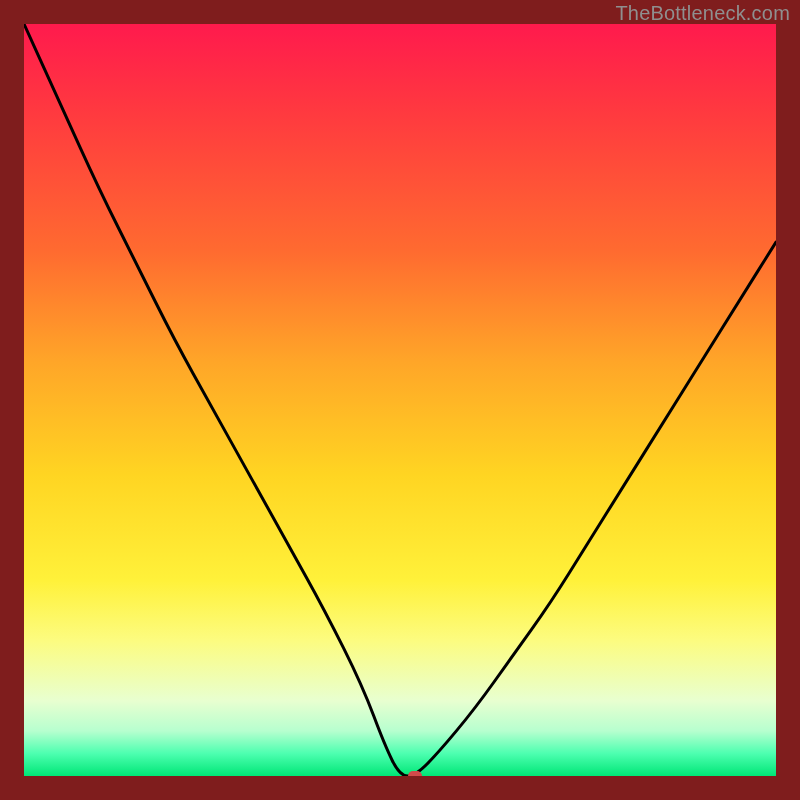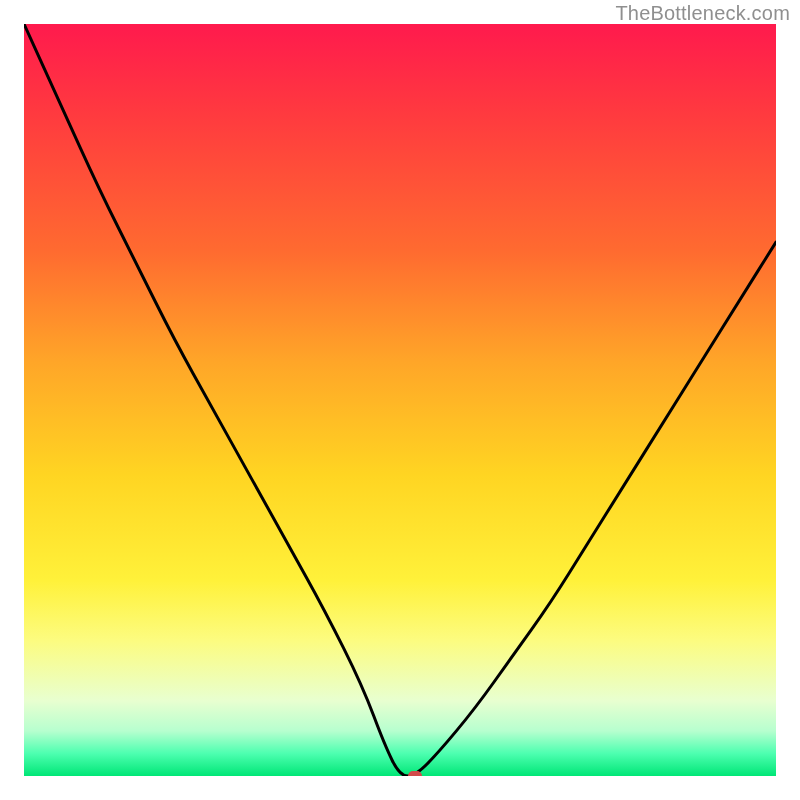--- a/index.html
+++ b/index.html
@@ -7,21 +7,21 @@
     padding: 0;
     width: 800px;
     height: 800px;
     background: #000;
     overflow: hidden;
   }
   .frame {
     position: relative;
     width: 800px;
     height: 800px;
-    background: #ffffff;
+    background: #7f1d1d;
   }
   .plot-area {
     position: absolute;
     left: 24px;
     top: 24px;
     width: 752px;
     height: 752px;
     overflow: hidden;
   }
   .gradient {

